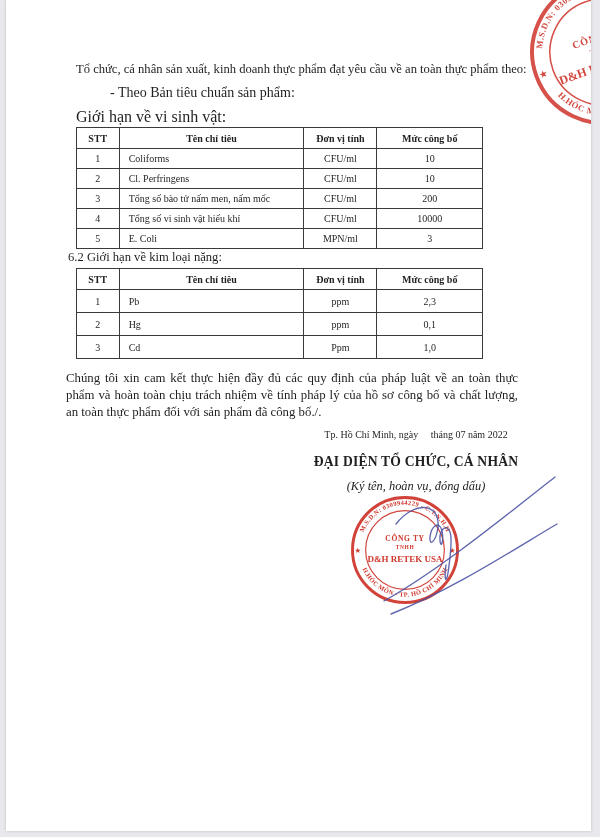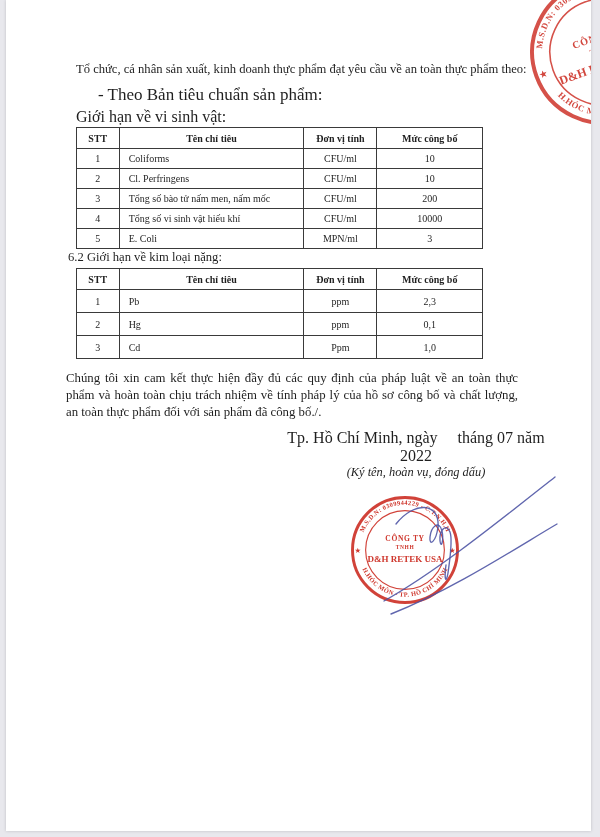--- a/index.html
+++ b/index.html
@@ -20,21 +20,21 @@
   .page{
     position:absolute;
     left:6px; top:0; width:585px; height:831px;
     background:#ffffff;
     box-shadow:0 0 3px rgba(0,0,0,.18);
     overflow:hidden;
   }
   .abs{position:absolute;}
   .nowrap{white-space:nowrap;}
   .l-intro{left:70px; top:62px; font-size:12.6px;}
-  .l-sub{left:92px; top:85px; font-size:17px;}
+  .l-sub{left:104px; top:85px; font-size:14px;}
   .l-micro-h{left:70px; top:108px; font-size:16px;}
   .l-metal-h{left:62px; top:250px; font-size:12.6px;}
 
   table.doc-table{
     border-collapse:collapse;
     width:407px;
     font-size:10px;
     table-layout:fixed;
   }
   .t-micro{left:70px; top:127px;}
@@ -57,21 +57,21 @@
   td.c1{text-align:left; padding-left:9px;}
   td.c2, td.c3{text-align:center;}
 
   .l-commit{
     left:60px; top:370px; width:452px;
     font-size:12.8px; line-height:16.8px; text-align:justify;
   }
   .sig-block{
     left:265px; top:429px; width:290px; text-align:center;
   }
-  .sig-block .date{font-size:16px; white-space:pre-wrap; margin-bottom:0;}
+  .sig-block .date{font-size:10px; white-space:pre-wrap; margin-bottom:14px;}
   .sig-block .rep{font-size:13.6px; font-weight:bold; letter-spacing:.2px; margin-bottom:9px;}
   .sig-block .note{font-size:12.4px; font-style:italic;}
 
   svg.stamp{position:absolute; pointer-events:none;}
   .stamp-main{left:336px; top:487px; width:126px; height:126px;}
   .stamp-partial{
     left:512px; top:-33px; width:170px; height:170px;
     transform:rotate(-20deg); opacity:.92;
   }
   .st-ring-outer{fill:none; stroke:var(--stamp-color); stroke-width:2.8; opacity:.95;}
@@ -191,20 +191,21 @@
           <td class="c2">Ppm</td>
           <td class="c3">1,0</td>
         </tr>
       </tbody>
     </table>
 
   <p class="abs l-commit">Chúng tôi xin cam kết thực hiện đầy đủ các quy định của pháp luật về an toàn thực phẩm và hoàn toàn chịu trách nhiệm về tính pháp lý của hồ sơ công bố và chất lượng, an toàn thực phẩm đối với sản phẩm đã công bố./.</p>
 
   <div class="abs sig-block">
     <p class="date">Tp. Hồ Chí Minh, ngày     tháng 07 năm 2022</p>
+    <p class="rep">ĐẠI DIỆN TỔ CHỨC, CÁ NHÂN</p>
     <p class="note">(Ký tên, hoàn vụ, đóng dấu)</p>
   </div>
 
   <svg class="stamp stamp-main" viewBox="0 0 120 120">
     <defs>
       <path id="arcT1" d="M 17 60 A 43 43 0 0 1 103 60"></path>
       <path id="arcB1" d="M 15.5 60 A 44.5 44.5 0 0 0 104.5 60"></path>
     </defs>
     <circle class="st-ring-outer" cx="60" cy="60" r="50"></circle>
     <circle class="st-ring-inner" cx="60" cy="60" r="37.5"></circle>

